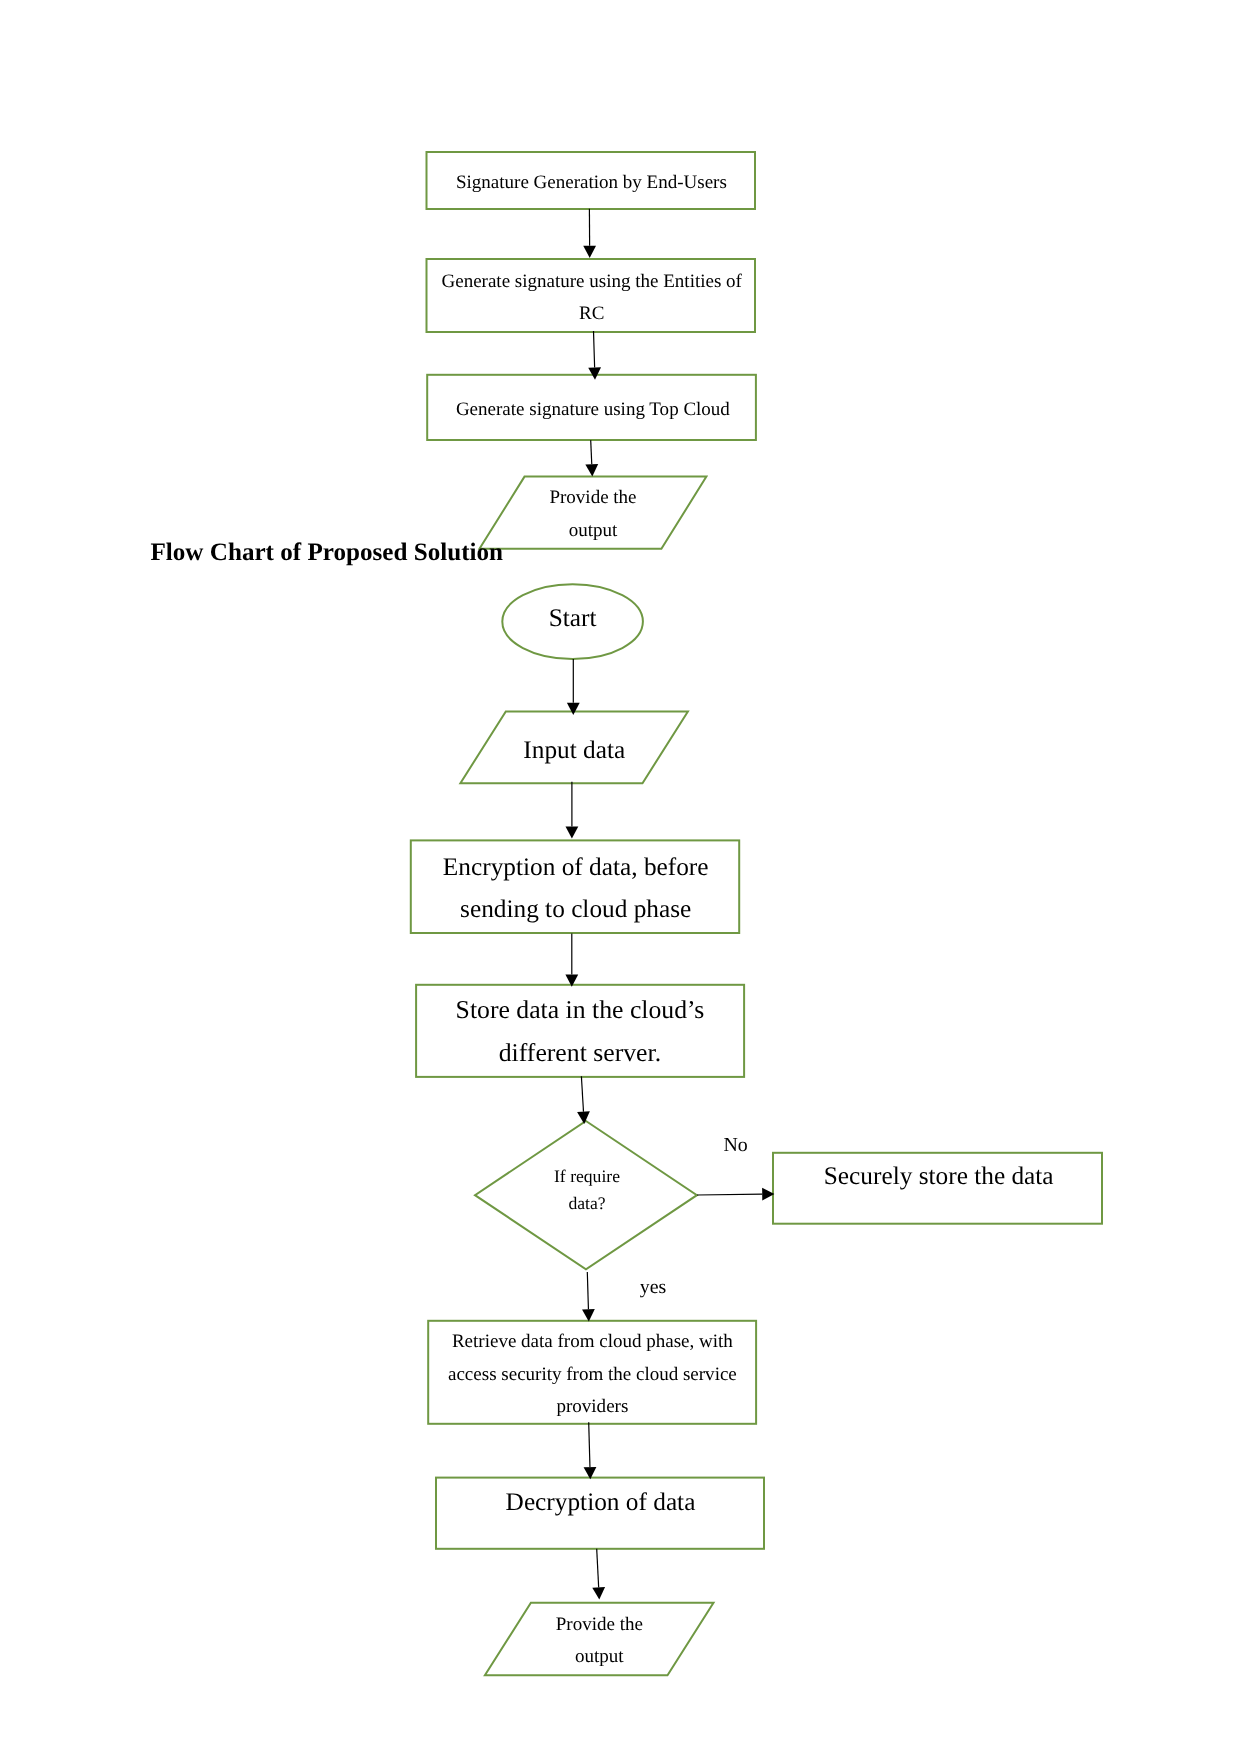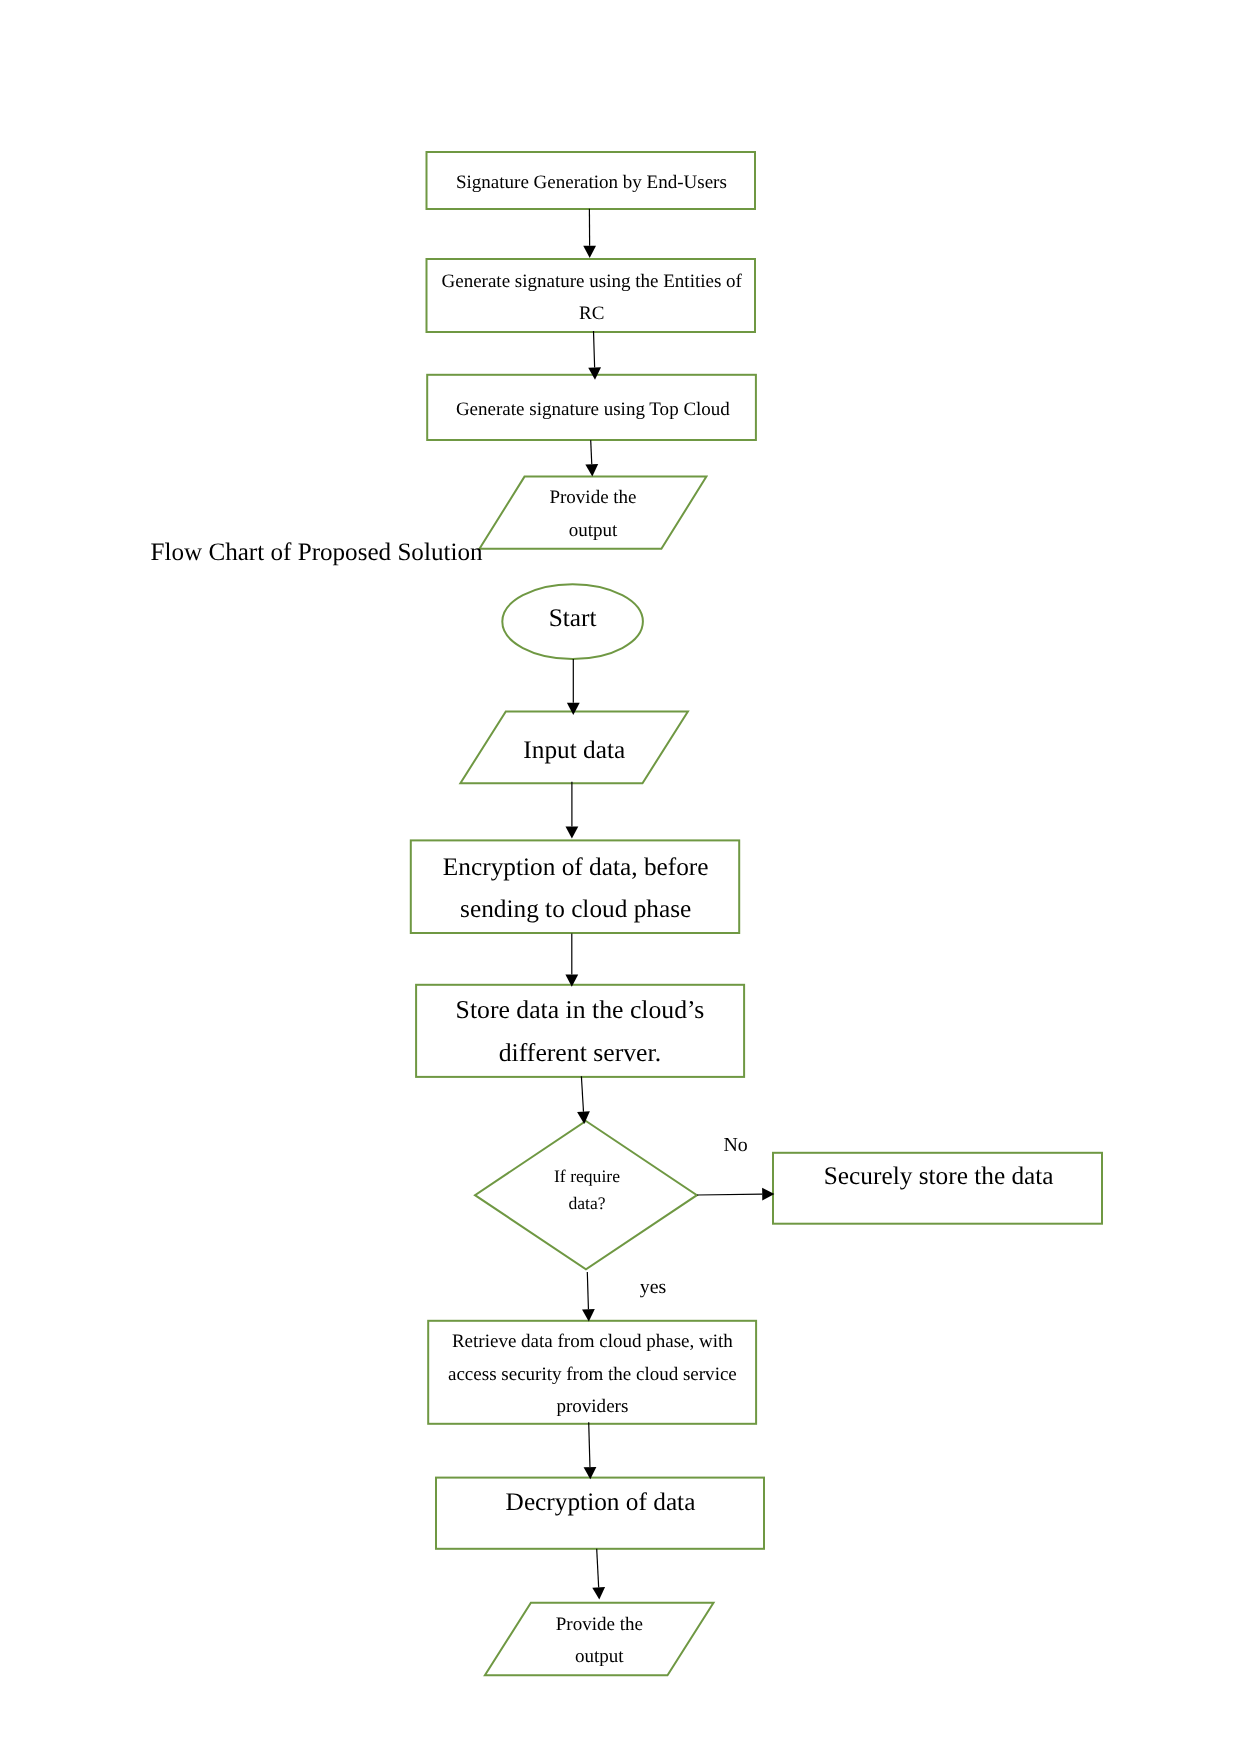--- a/index.html
+++ b/index.html
@@ -7,21 +7,21 @@
   body{width:1241px;height:1754px;position:relative;overflow:hidden;
        font-family:"Liberation Serif", serif;color:#000000;
        -webkit-font-smoothing:antialiased;text-rendering:geometricPrecision;}
   #page{position:absolute;left:0;top:0;width:1241px;height:1460px;background:#ffffff;}
   #diagram{position:absolute;left:0;top:0;width:1241px;height:1754px;}
   .node-shape{fill:#ffffff;stroke:#6f9843;stroke-width:2;}
   .connector{stroke:#000000;stroke-width:1.2;fill:none;}
   .arrowhead{fill:#000000;stroke:none;}
   .node-text{fill:#000000;font-family:"Liberation Serif",serif;text-anchor:middle;}
   .edge-label{fill:#000000;font-family:"Liberation Serif",serif;}
-  #chart-title{position:absolute;font-family:"Liberation Serif",serif;font-weight:normal;
+  #chart-title{position:absolute;font-family:"Liberation Serif",serif;font-weight:bold;
                white-space:nowrap;color:#000000;}
 </style>
 </head>
 <body>
 
 <div id="page">
   <svg id="diagram" viewBox="0 0 1241 1754" width="1241" height="1754" xmlns="http://www.w3.org/2000/svg">
       <g>
         <rect x="426.5" y="152" width="328.5" height="57" class="node-shape"></rect>
         <text x="591.4" y="187.6" class="node-text" font-size="19.023">Signature Generation by End-Users</text>

